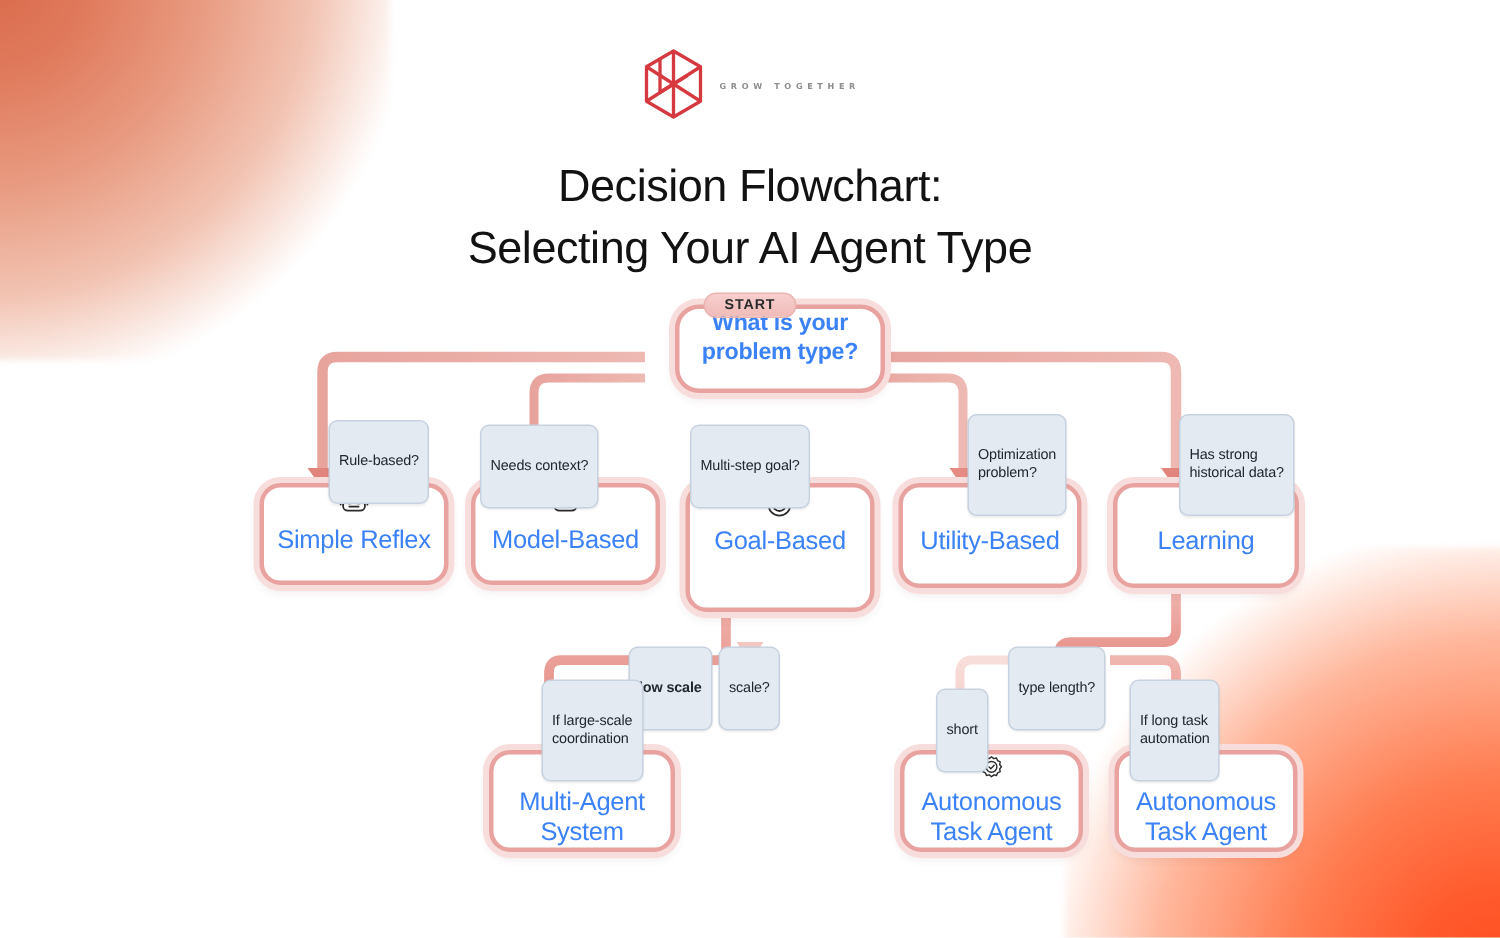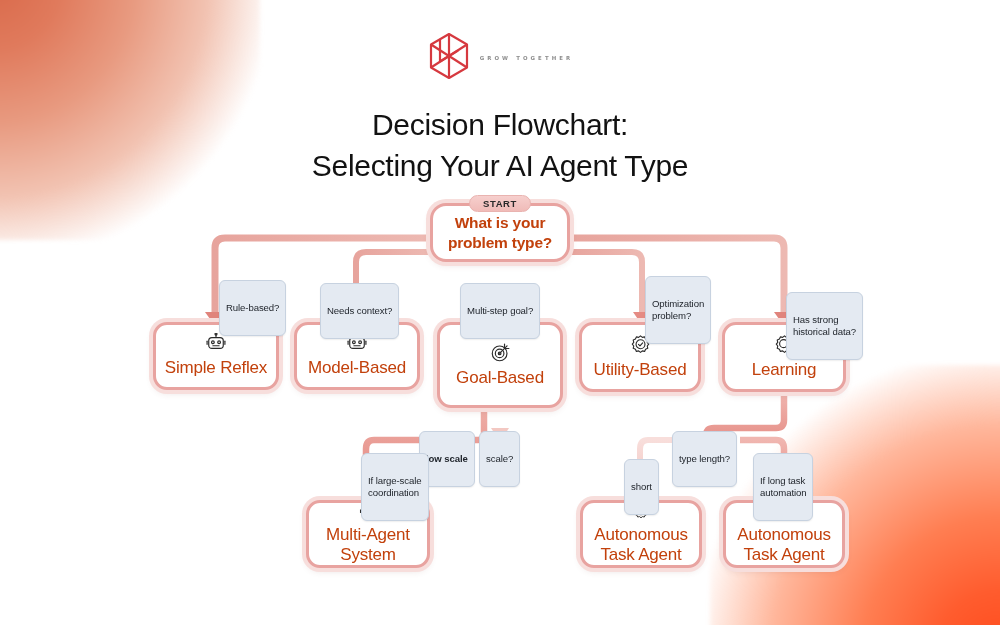--- a/index.html
+++ b/index.html
@@ -40,22 +40,22 @@
     position:absolute; left:0; right:0; top:104px;
     text-align:center; color:#121212;
     font-size:30px; font-weight:normal; line-height:1.38; letter-spacing:-0.3px;
   }
 
   
   .node {
     position:absolute; background:#ffffff;
     border:3px solid #e8a3a0; border-radius:14px;
     box-shadow:0 0 0 4px #f7dedc, 0 3px 7px rgba(120,60,55,0.16);
-    display:flex; flex-direction:column; align-items:center; justify-content:center;
-    text-align:center; color:#c2410c;
+    display:flex; flex-direction:column; align-items:center; 
+    text-align:center; color:#3b82f6;margin-left:20px;
   }
   .node .nlabel { font-size:17px; font-weight:500; line-height:1.18; letter-spacing:-0.2px; }
   .node .nicon { display:block; margin-bottom:5px; }
   .node.decision { border-width:3px; border-radius:16px; }
   .node.decision .nlabel { font-size:15.5px; font-weight:600; line-height:1.25; }
 
   
   #start-pill {
     position:absolute; left:469px; top:195px; width:62px; height:17px;
     background:linear-gradient(180deg,#f6cfcd 0%, #f0bbb8 100%);
@@ -285,21 +285,21 @@
       <span>Autonomous</span><br>
       <span>Task Agent</span>
     </div>
   </div>
 
   <div class="chip" style="left:219px; top:280px;">Rule-based?</div>
   <div class="chip" style="left:320px; top:283px;">Needs context?</div>
   <div class="chip" style="left:460px; top:283px;">Multi-step goal?</div>
   <div class="chip" style="left:645px; top:276px;">Optimization
 problem?</div>
-  <div class="chip" style="left:786px; top:276px;margin-top:16px;">Has strong
+  <div class="chip" style="left:786px; top:276px;">Has strong
 historical data?</div>
 
   <div class="chip" style="left:479px; top:431px;">scale?</div>
   <div class="chip" style="left:419px; top:431px;font-weight:bold;">low scale</div>
   <div class="chip" style="left:361px; top:453px;">If large-scale
 coordination</div>
 
   <div class="chip" style="left:672px; top:431px;">type length?</div>
   <div class="chip" style="left:624px; top:459px;">short</div>
   <div class="chip" style="left:753px; top:453px;">If long task

